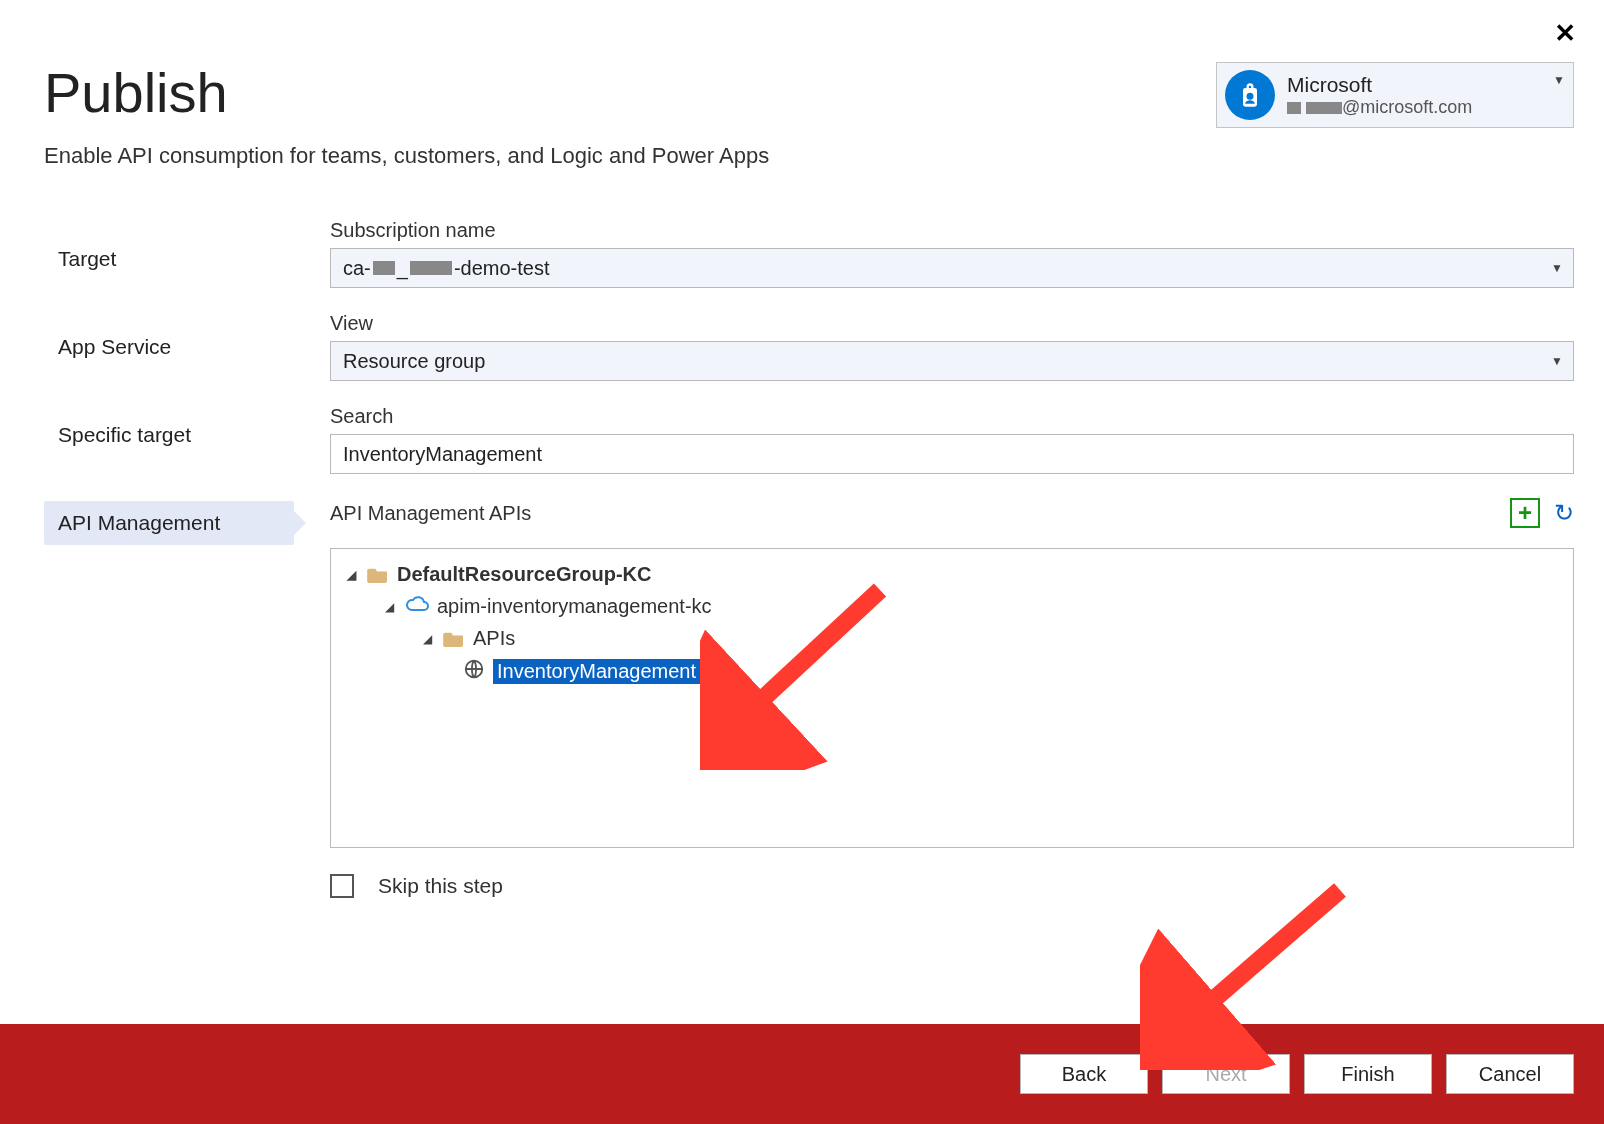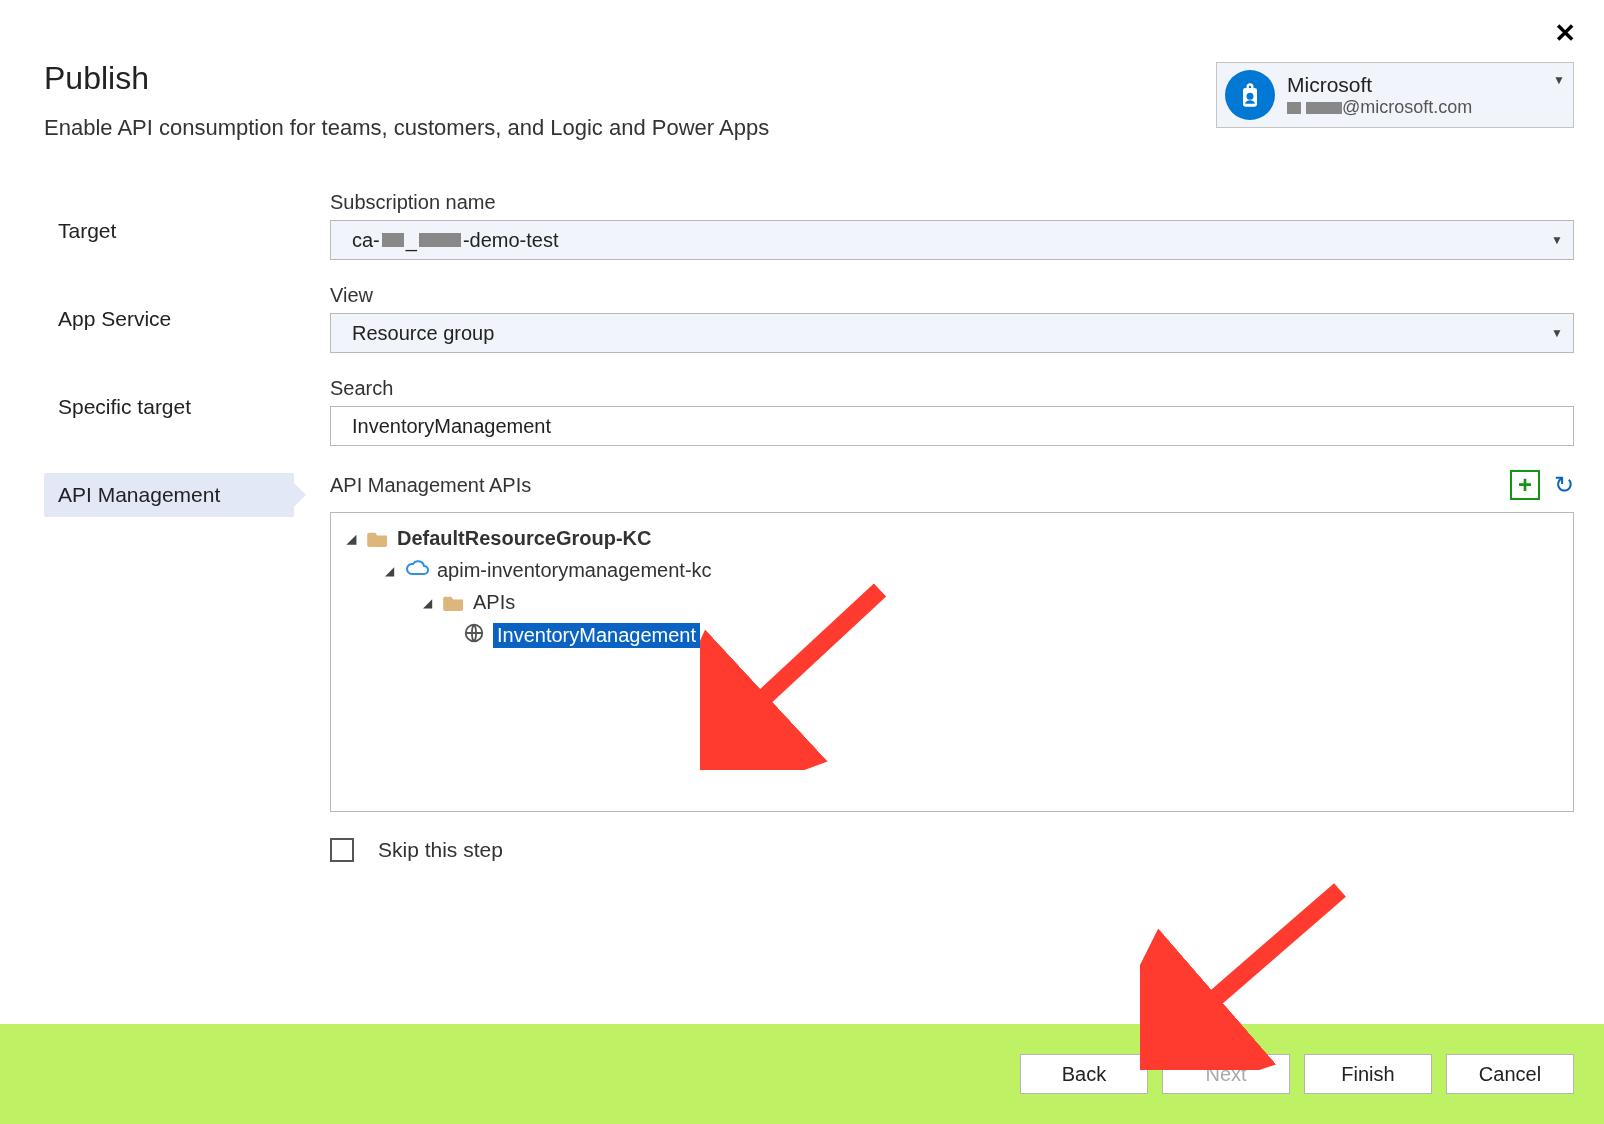--- a/index.html
+++ b/index.html
@@ -25,21 +25,21 @@
     color: #000;
   }
 
   
   .header {
     padding: 60px 0 0 44px;
   }
   .header h1 {
     margin: 0;
     font-weight: 300;
-    font-size: 32px;
+    font-size: 56px;
     color: #222;
   }
   .header .subtitle {
     margin-top: 18px;
     font-size: 22px;
     color: #333;
   }
 
   
   .account-box {
@@ -122,21 +122,21 @@
     color: #333;
     margin-bottom: 6px;
   }
   .select-box, .text-box {
     width: 100%;
     height: 40px;
     border: 1px solid #b9b9b9;
     background: #f1f4fa;
     display: flex;
     align-items: center;
-    padding: 0 21px;
+    padding: 0 12px;
     font-size: 20px;
     color: #222;
     position: relative;
     margin-bottom: 24px;
   }
   .text-box { background: #fff; }
   .select-box .dd {
     position: absolute;
     right: 10px;
     font-size: 12px;
@@ -149,21 +149,21 @@
     vertical-align:middle;
     margin: 0 2px;
   }
 
   
   .tree-header-row {
     display: flex;
     align-items: center;
     justify-content: space-between;
     margin-top: 8px;
-    margin-bottom: 12px;
+    margin-bottom: 20px;
   }
   .tree-actions {
     display: flex;
     gap: 14px;
     align-items: center;
   }
   .plus-btn {
     width: 30px; height: 30px;
     border: 2px solid #149614;
     display: flex;
@@ -225,21 +225,21 @@
     border: 2px solid #555;
     background: #fff;
     cursor: pointer;
   }
 
   
   .footer {
     position: absolute;
     left: 0; right: 0; bottom: 0;
     height: 100px;
-    background: #bef264;
+    background: #b91c1c;
     display: flex;
     justify-content: flex-end;
     align-items: center;
     padding-right: 30px;
     gap: 14px;
   }
   .btn {
     width: 128px;
     height: 40px;
     border: 1px solid #b5b5b5;

